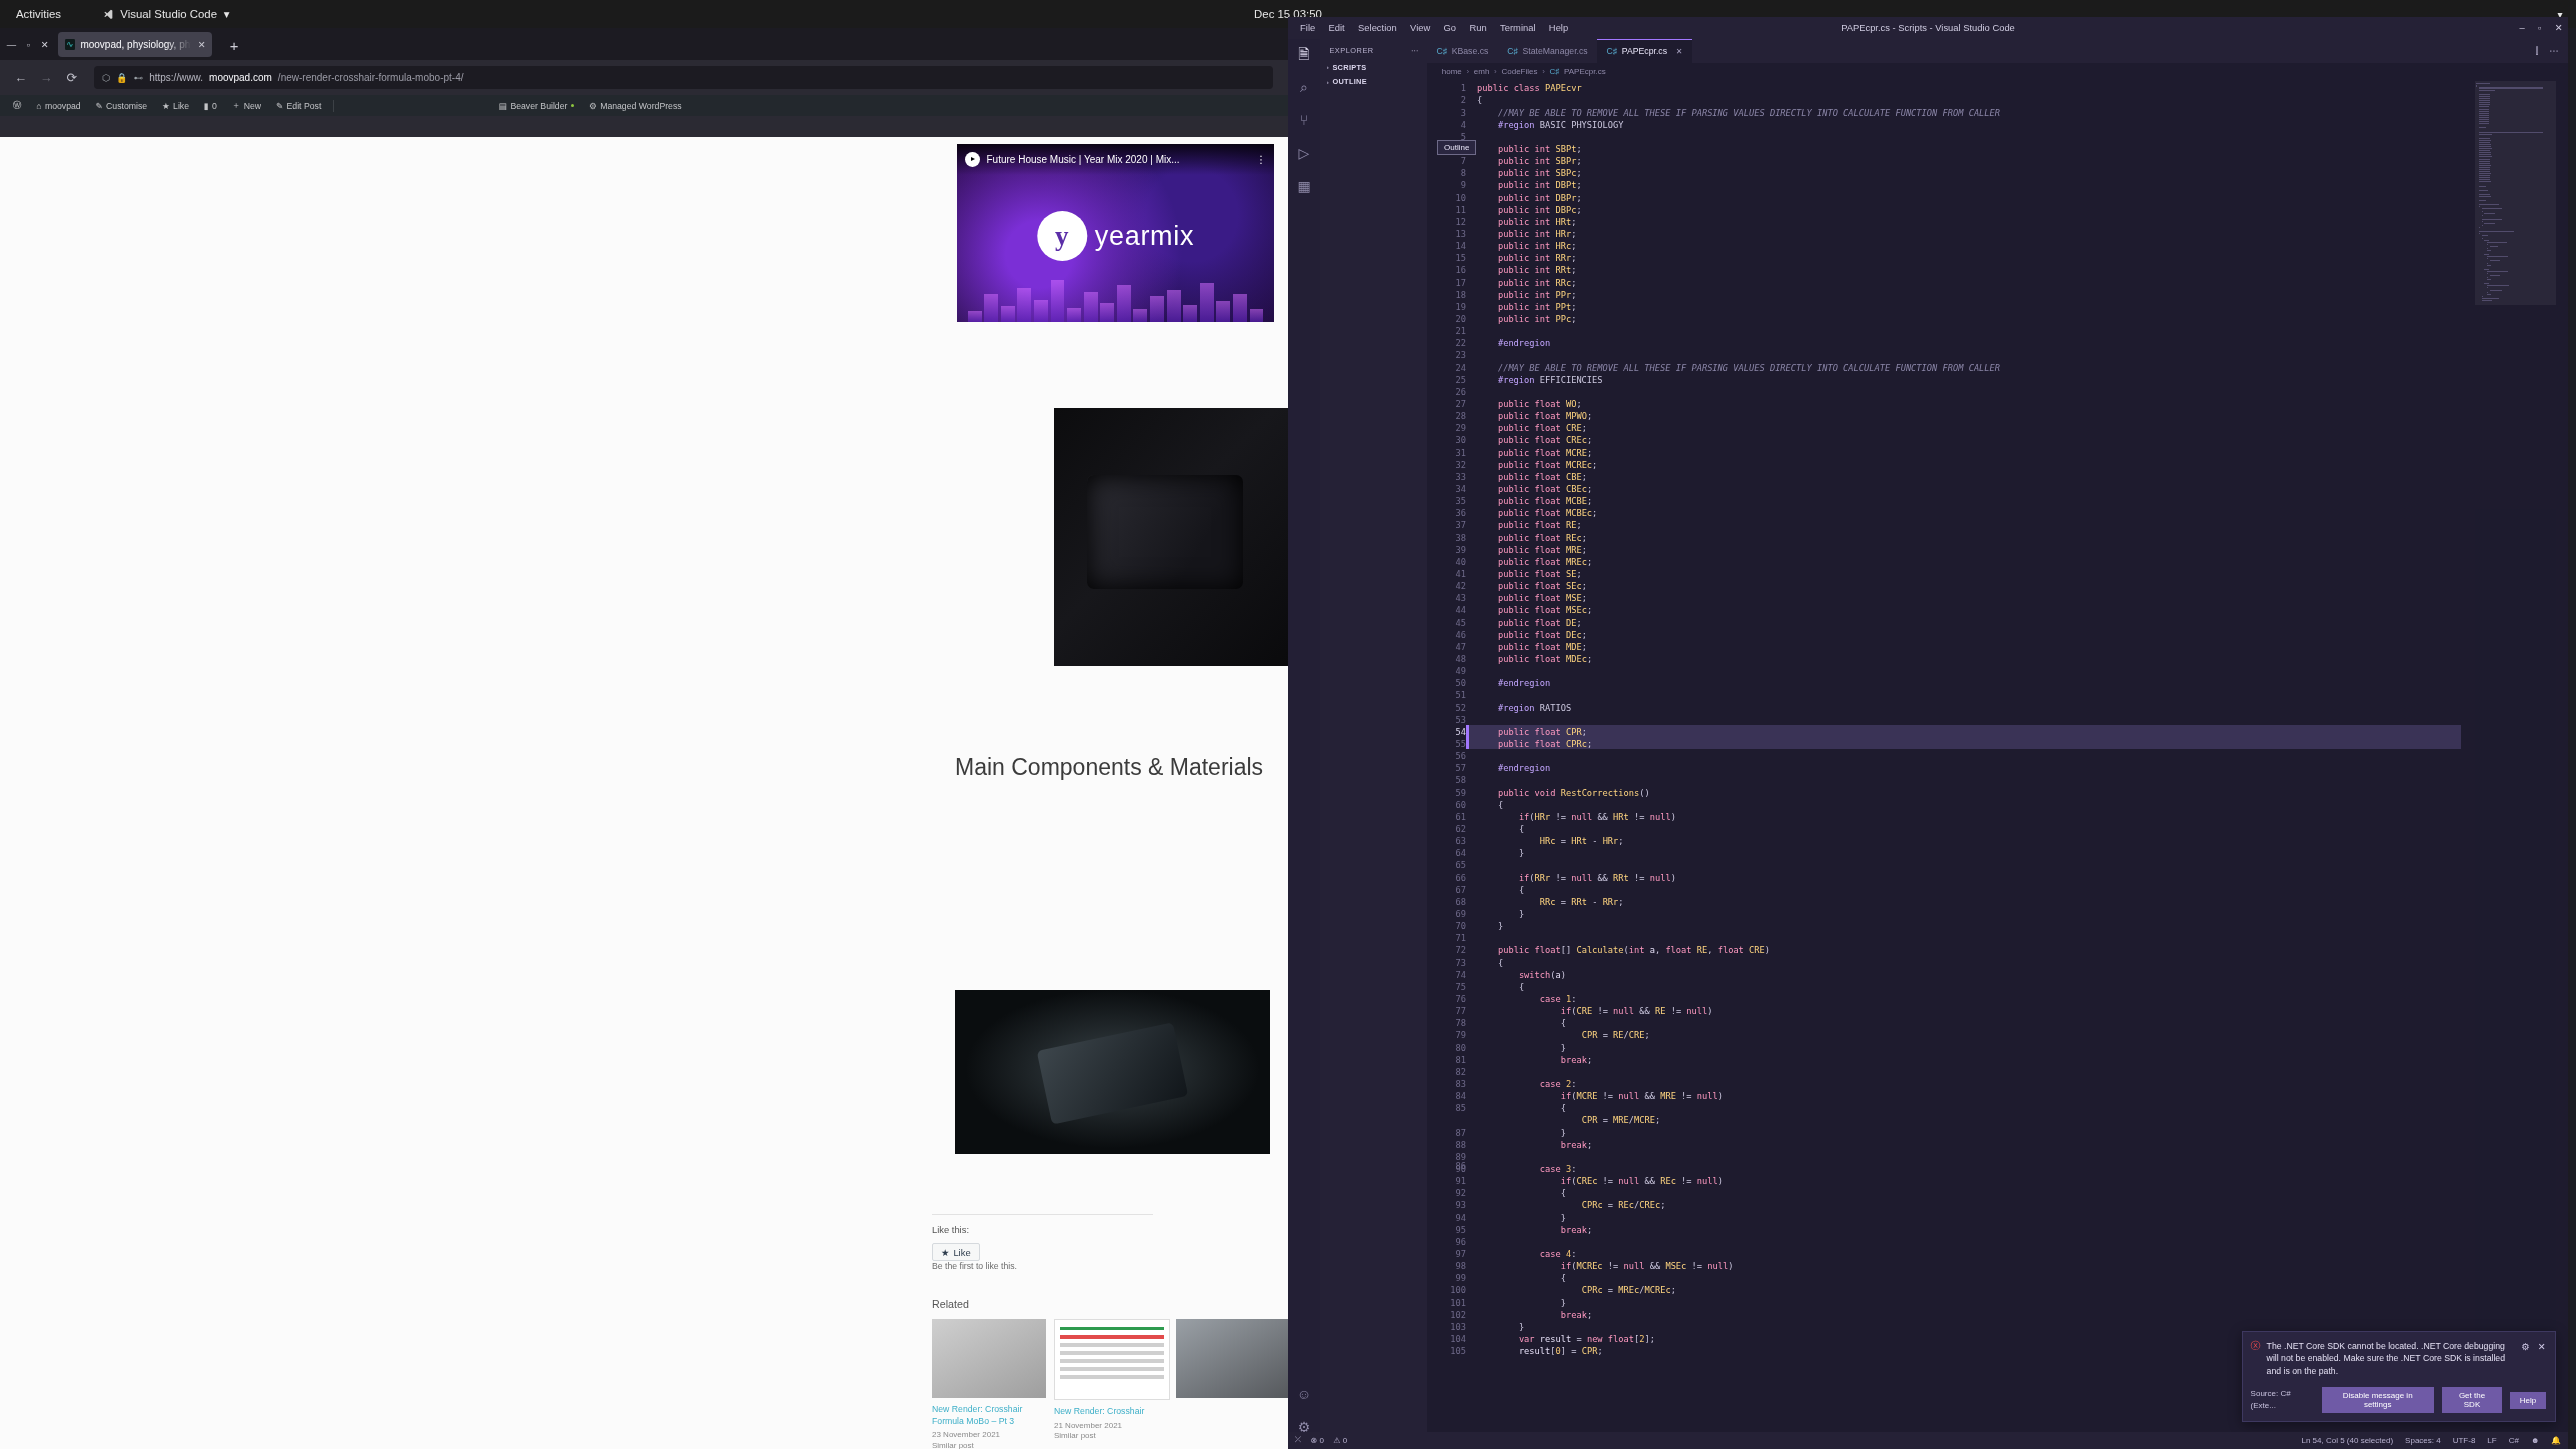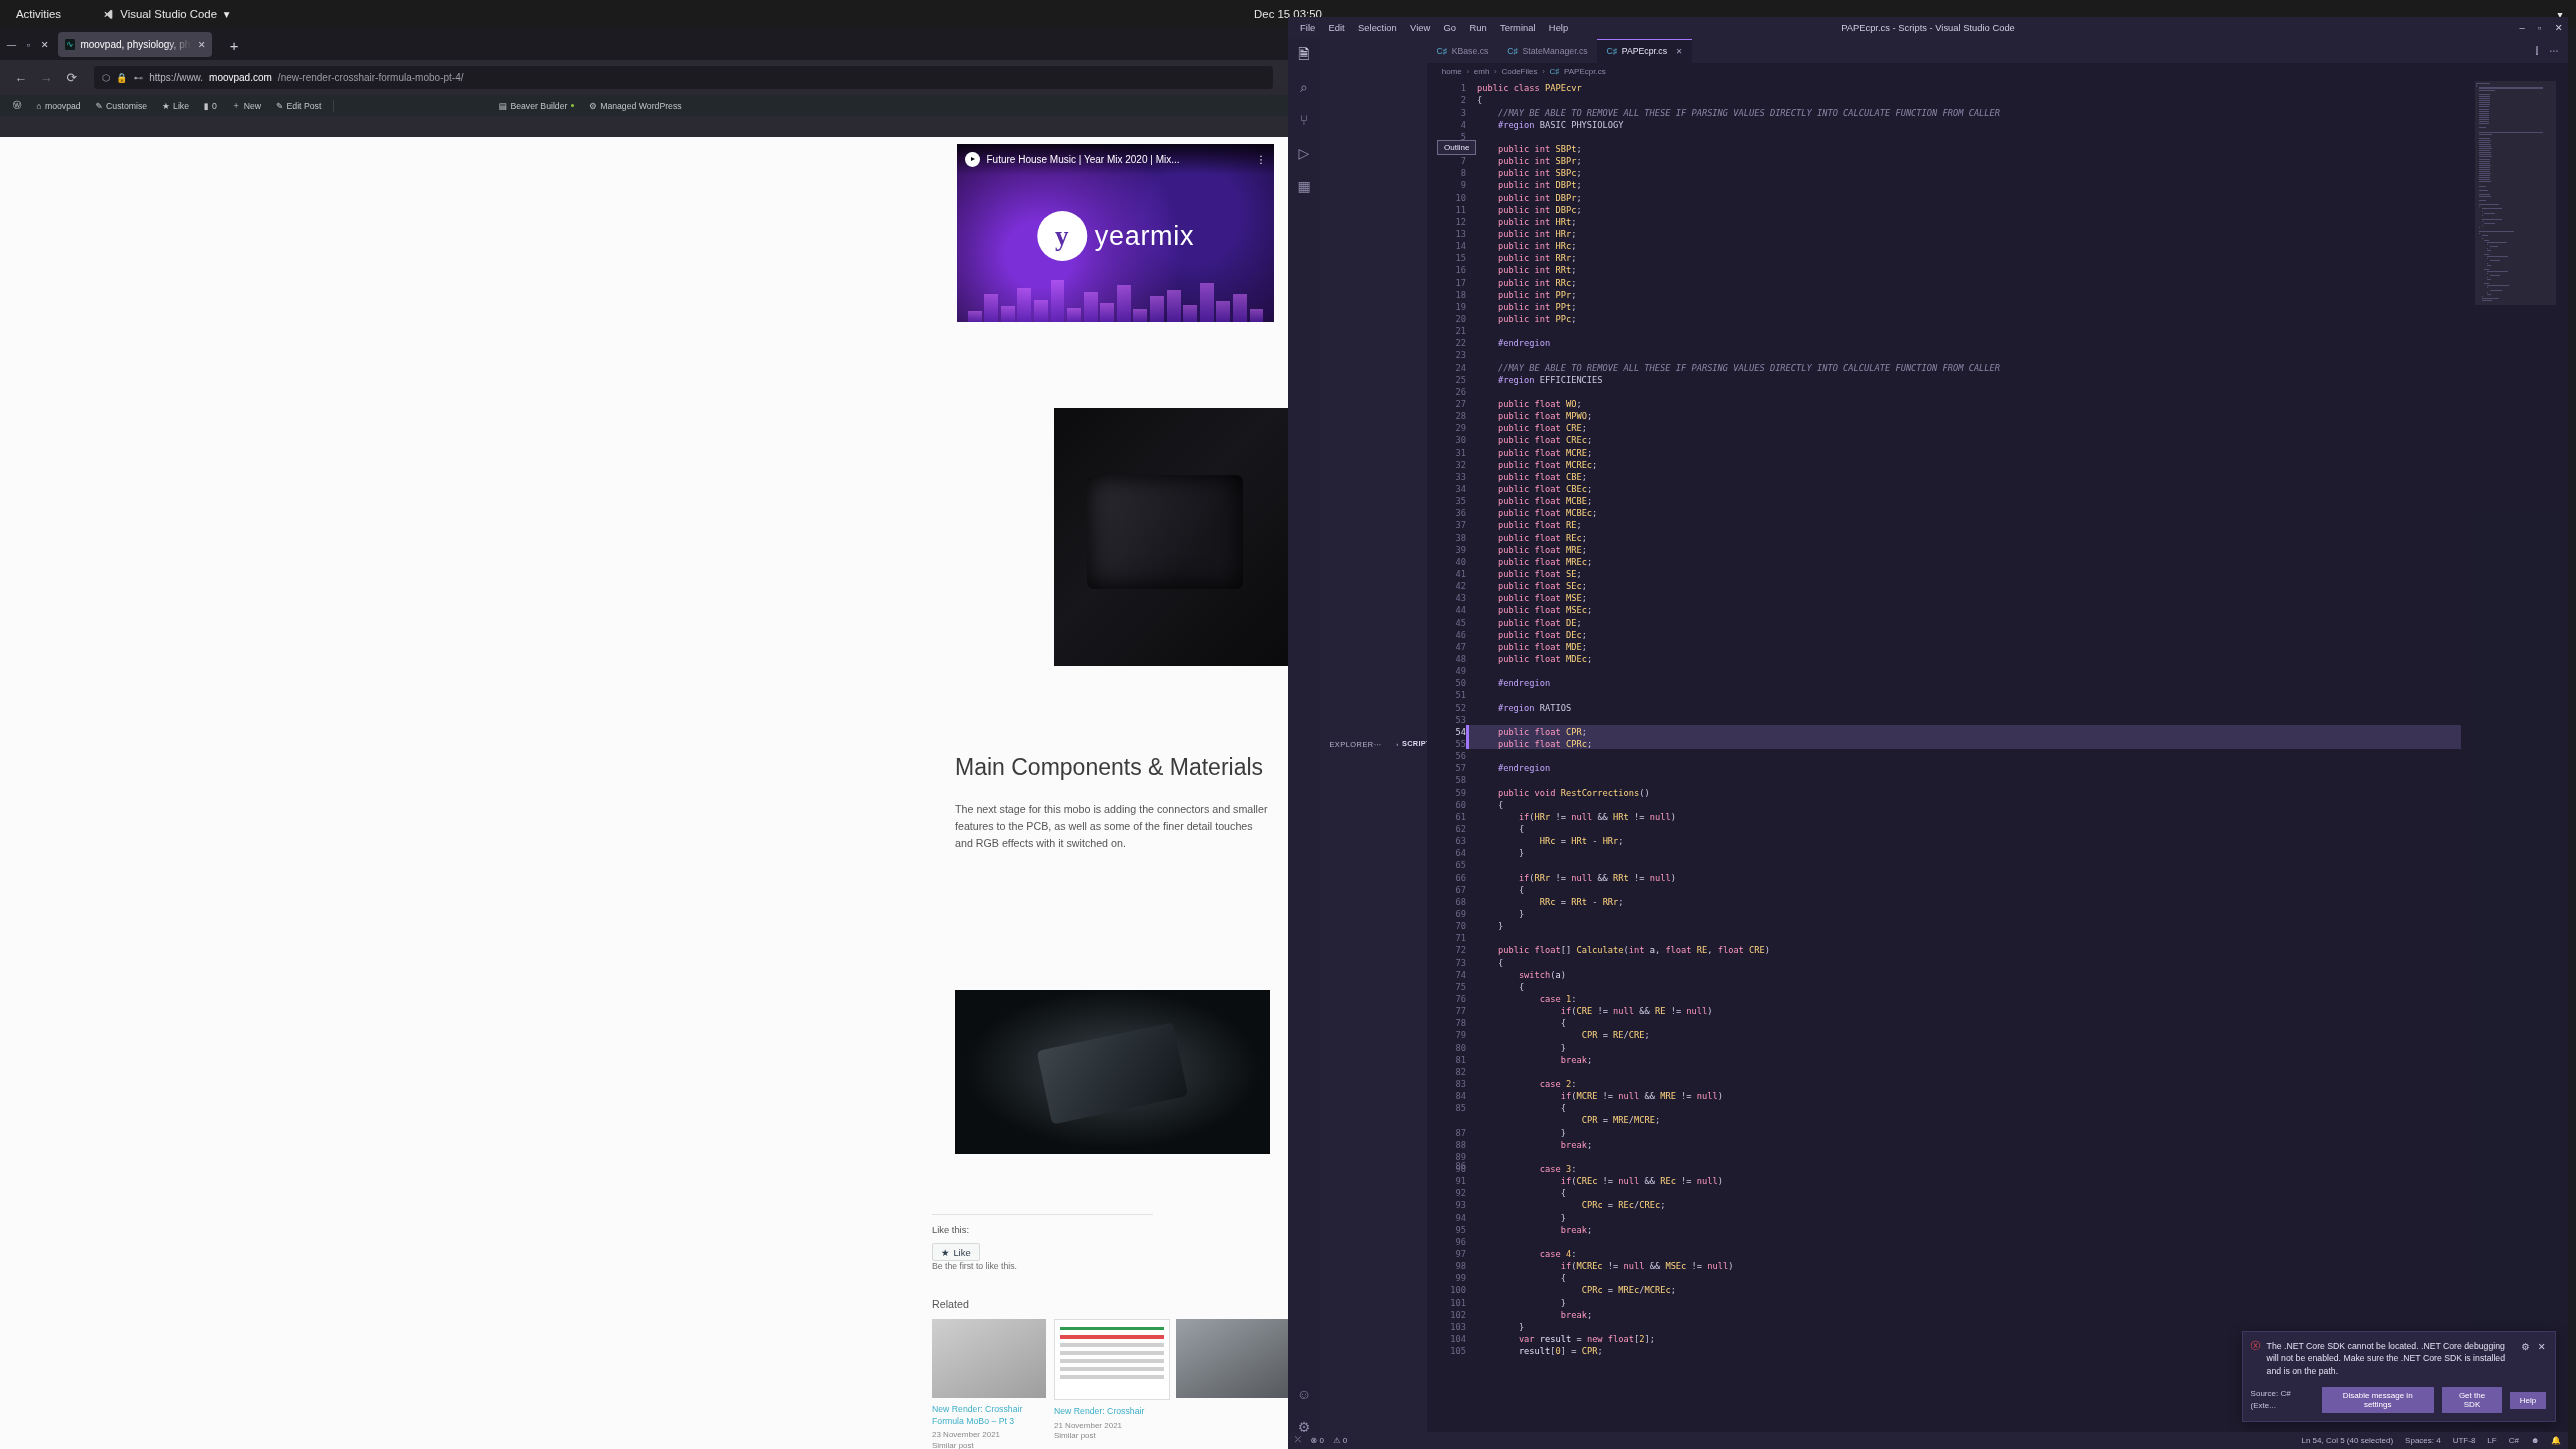--- a/index.html
+++ b/index.html
@@ -106,21 +106,21 @@
   .vs-menu span{font-size:9.4px;padding:2px 6.7px;color:#c8c3da;}
   .vs-title .ttl{position:absolute;left:50%;transform:translateX(-50%);font-size:9.4px;color:#cfcbe0;}
   .vs-title .wbtns{position:absolute;right:5.4px;display:flex;gap:13.4px;color:#cfcbe0;font-size:9.4px;}
 
   .vs-body{position:absolute;left:0;top:21.5px;right:0;bottom:0;display:flex;}
   .actbar{width:32px;background:#231f35;display:flex;flex-direction:column;align-items:center;padding-top:8px;gap:19px;}
   .actbar .ico{font-size:14px;color:#8e89a8;line-height:1;}
   .actbar .ico.act{color:#e8e4f7;}
   .actbar .spacer{flex:1;}
 
-  .sidebar{width:107px;background:#252136;display:flex;flex-direction:row;}
+  .sidebar{width:107px;background:#252136;display:flex;flex-direction:column;}
   .sb-head{font-size:7.4px;letter-spacing:0.5px;color:#b9b3cf;padding:7.4px 8px 5.4px 9.4px;display:flex;
       justify-content:space-between;align-items:center;}
   .sb-row{display:flex;align-items:center;gap:3.4px;font-size:7.4px;font-weight:700;color:#dcd7ee;padding:2.7px 6.7px;letter-spacing:0.3px;}
   .sb-row .chev{font-size:6px;color:#b9b3cf;}
   .tooltip{position:absolute;left:149px;top:101px;background:#2a2640;border:0.7px solid #6e6a88;color:#e7e3f5;
       font-size:8px;padding:2px 6px;z-index:40;}
 
   .editor{flex:1;position:relative;background:#1e1b2e;overflow:hidden;}
   .tabsrow{height:24px;background:#252136;display:flex;align-items:stretch;}
   .etab{display:flex;align-items:center;gap:4.7px;padding:0 9.4px;font-size:8.7px;color:#8e89a8;background:#252136;}
@@ -297,21 +297,20 @@
             </span>
           <span>Future House Music | Year Mix 2020 | Mix...</span>
           <span style="margin-left:auto">⋮</span>
         </div>
       </div>
 
       <div class="bigimg"></div>
 
       <div class="article">
         <h2>Main Components &amp; Materials</h2>
-        <p>The next stage for this mobo is adding the connectors and smaller features to the PCB, as well as some of the finer detail touches and RGB effects with it switched on.</p>
       </div>
 
       <div class="photo2"></div>
 
       <div class="likebox">
         <div class="hr"></div>
         <div class="lt">Like this:</div>
         <span class="likebtn">
           <span>★</span>
           <span>Like</span>

